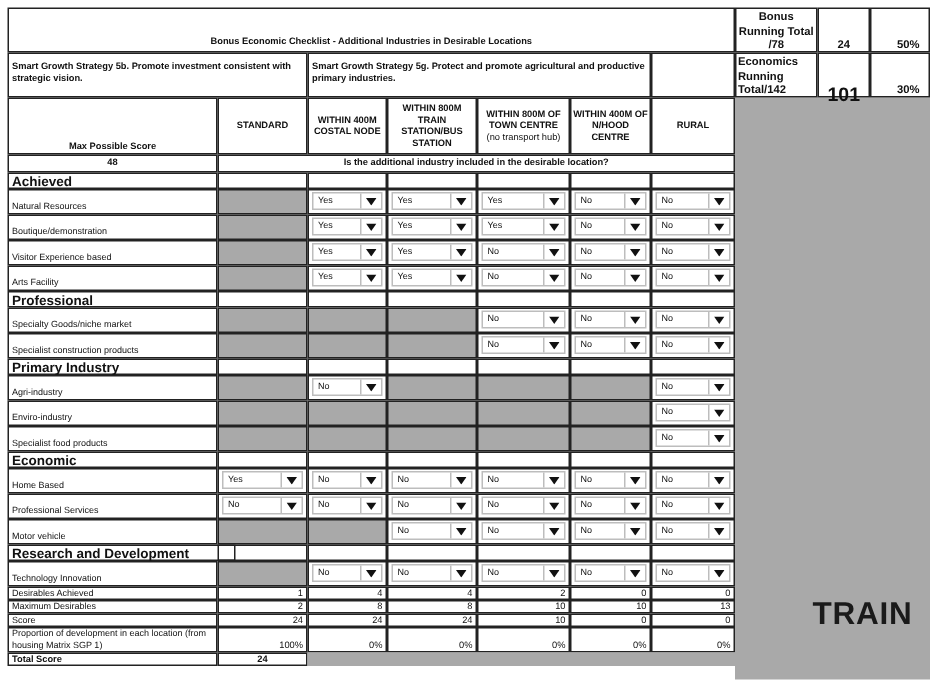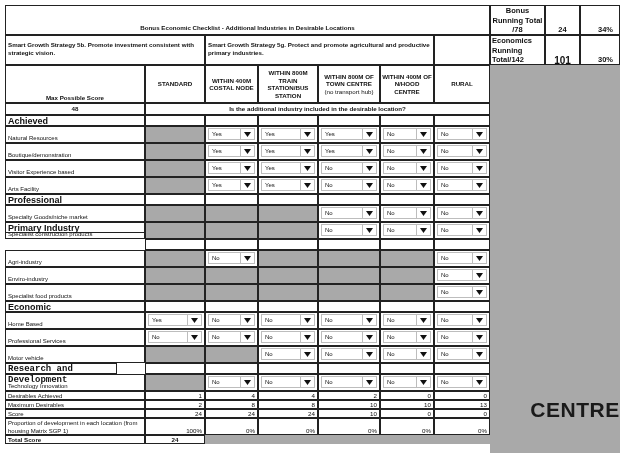--- a/index.html
+++ b/index.html
@@ -19,31 +19,31 @@
   .dd .arrow { position:absolute; right:0; top:0; width:13px; height:10px; border-left:1px solid #bdbdbd;
                display:flex; align-items:center; justify-content:center; }
   .dd .arrow svg { width:7px; height:5px; }
   .draft { font-size:21px; font-weight:bold; letter-spacing:0.5px; color:#1a1a1a; }
 </style>
 </head>
 <body>
 
 <div id="sheet">
     <div class="abs grey" style="left: 490px; top: 65px; width: 130px; height: 388px;"></div>
-    <div class="abs draft" style="left: 535px; top: 395px; width: 80px; height: 30px; display: flex; align-items: center; justify-content: center;">CENTRE</div>
+    <div class="abs draft" style="left: 535px; top: 395px; width: 80px; height: 30px; display: flex; align-items: center; justify-content: center;">TRAIN</div>
     <div class="abs b" style="left: 5px; top: 5px; width: 485px; height: 30px;"></div>
     <div class="abs bold" style="left: 5px; top: 22px; width: 485px; height: 12px; font-size: 6.2px; text-align: center; line-height: 12px;">Bonus Economic Checklist - Additional Industries in Desirable Locations</div>
     <div class="abs b hdr" style="left: 490px; top: 5px; width: 55px; height: 30px; font-size: 7.5px; line-height: 9.5px; padding-top: 0px;">Bonus Running Total /78</div>
     <div class="abs b bold" style="left: 545px; top: 5px; width: 35px; height: 30px; font-size: 7.5px; text-align: center; padding-top: 19px;">24</div>
-    <div class="abs b bold" style="left: 580px; top: 5px; width: 40px; height: 30px; font-size: 7.5px; text-align: right; padding-top: 19px; padding-right: 6px;">34%</div>
+    <div class="abs b bold" style="left: 580px; top: 5px; width: 40px; height: 30px; font-size: 7.5px; text-align: right; padding-top: 19px; padding-right: 6px;">50%</div>
     <div class="abs b txt bold" style="left: 5px; top: 35px; width: 200px; height: 30px; padding: 5px 2px 0px;">Smart Growth Strategy 5b. Promote investment consistent with strategic vision.</div>
     <div class="abs b txt bold" style="left: 205px; top: 35px; width: 229px; height: 30px; padding: 5px 2px 0px;">Smart Growth Strategy 5g. Protect and promote agricultural and productive primary industries.</div>
     <div class="abs b" style="left: 434px; top: 35px; width: 56px; height: 30px;"></div>
     <div class="abs b bold" style="left: 490px; top: 35px; width: 55px; height: 30px; font-size: 7.5px; line-height: 9.5px; padding-left: 1px;">Economics Running Total/142</div>
-    <div class="abs b bold" style="left: 545px; top: 35px; width: 35px; height: 30px; font-size: 10px; text-align: center; padding-top: 19px;">101</div>
+    <div class="abs b bold" style="left: 545px; top: 35px; width: 35px; height: 30px; font-size: 13px; text-align: center; padding-top: 19px;">101</div>
     <div class="abs b bold" style="left: 580px; top: 35px; width: 40px; height: 30px; font-size: 7.5px; text-align: right; padding-top: 19px; padding-right: 6px;">30%</div>
     <div class="abs b hdr" style="left: 5px; top: 65px; width: 140px; height: 38px; padding-top: 28px;">Max Possible Score</div>
     <div class="abs b hdr" style="left: 145px; top: 65px; width: 60px; height: 38px; display: flex; flex-direction: column; align-items: center; justify-content: center; padding: 0px 1px;">
       <span>STANDARD</span>
     </div>
     <div class="abs b hdr" style="left: 205px; top: 65px; width: 53px; height: 38px; display: flex; flex-direction: column; align-items: center; justify-content: center; padding: 0px 1px;">
       <span>WITHIN 400M COSTAL NODE</span>
     </div>
     <div class="abs b hdr" style="left: 258px; top: 65px; width: 60px; height: 38px; display: flex; flex-direction: column; align-items: center; justify-content: center; padding: 0px 1px;">
       <span>WITHIN 800M TRAIN STATION/BUS STATION</span>
@@ -239,21 +239,21 @@
         <svg viewBox="0 0 7 5">
           <polygon points="0,0 7,0 3.5,5" fill="#111"></polygon>
         </svg>
       </span></div>
     <div class="abs b" style="left: 434px; top: 222px; width: 56px; height: 17px;"></div>
     <div class="dd" style="left: 437px; top: 224px; width: 50px;"><span>No</span><span class="arrow">
         <svg viewBox="0 0 7 5">
           <polygon points="0,0 7,0 3.5,5" fill="#111"></polygon>
         </svg>
       </span></div>
-    <div class="abs b sect" style="left: 5px; top: 222px; width: 140px; height: 11px;">Primary Industry</div>
+    <div class="abs b sect" style="left: 5px; top: 239px; width: 140px; height: 11px;">Primary Industry</div>
     <div class="abs b" style="left: 145px; top: 239px; width: 60px; height: 11px;"></div>
     <div class="abs b" style="left: 205px; top: 239px; width: 53px; height: 11px;"></div>
     <div class="abs b" style="left: 258px; top: 239px; width: 60px; height: 11px;"></div>
     <div class="abs b" style="left: 318px; top: 239px; width: 62px; height: 11px;"></div>
     <div class="abs b" style="left: 380px; top: 239px; width: 54px; height: 11px;"></div>
     <div class="abs b" style="left: 434px; top: 239px; width: 56px; height: 11px;"></div>
     <div class="abs b lbl" style="left: 5px; top: 250px; width: 140px; height: 17px;">Agri-industry</div>
     <div class="abs b grey" style="left: 145px; top: 250px; width: 60px; height: 17px;"></div>
     <div class="abs b" style="left: 205px; top: 250px; width: 53px; height: 17px;"></div>
     <div class="dd" style="left: 208px; top: 252px; width: 47px;"><span>No</span><span class="arrow">
@@ -395,21 +395,21 @@
         <svg viewBox="0 0 7 5">
           <polygon points="0,0 7,0 3.5,5" fill="#111"></polygon>
         </svg>
       </span></div>
     <div class="abs b" style="left: 434px; top: 346px; width: 56px; height: 17px;"></div>
     <div class="dd" style="left: 437px; top: 348px; width: 50px;"><span>No</span><span class="arrow">
         <svg viewBox="0 0 7 5">
           <polygon points="0,0 7,0 3.5,5" fill="#111"></polygon>
         </svg>
       </span></div>
-    <div class="abs b sect" style="left: 5px; top: 363px; width: 112px; height: 11px; font-family: Liberation Mono, monospace;">Research and Development</div>
+    <div class="abs b sect" style="left: 5px; top: 363px; width: 152px; height: 11px;">Research and Development</div>
     <div class="abs b" style="left: 145px; top: 363px; width: 60px; height: 11px;"></div>
     <div class="abs b" style="left: 205px; top: 363px; width: 53px; height: 11px;"></div>
     <div class="abs b" style="left: 258px; top: 363px; width: 60px; height: 11px;"></div>
     <div class="abs b" style="left: 318px; top: 363px; width: 62px; height: 11px;"></div>
     <div class="abs b" style="left: 380px; top: 363px; width: 54px; height: 11px;"></div>
     <div class="abs b" style="left: 434px; top: 363px; width: 56px; height: 11px;"></div>
     <div class="abs b lbl" style="left: 5px; top: 374px; width: 140px; height: 17px;">Technology Innovation</div>
     <div class="abs b grey" style="left: 145px; top: 374px; width: 60px; height: 17px;"></div>
     <div class="abs b" style="left: 205px; top: 374px; width: 53px; height: 17px;"></div>
     <div class="dd" style="left: 208px; top: 376px; width: 47px;"><span>No</span><span class="arrow">

